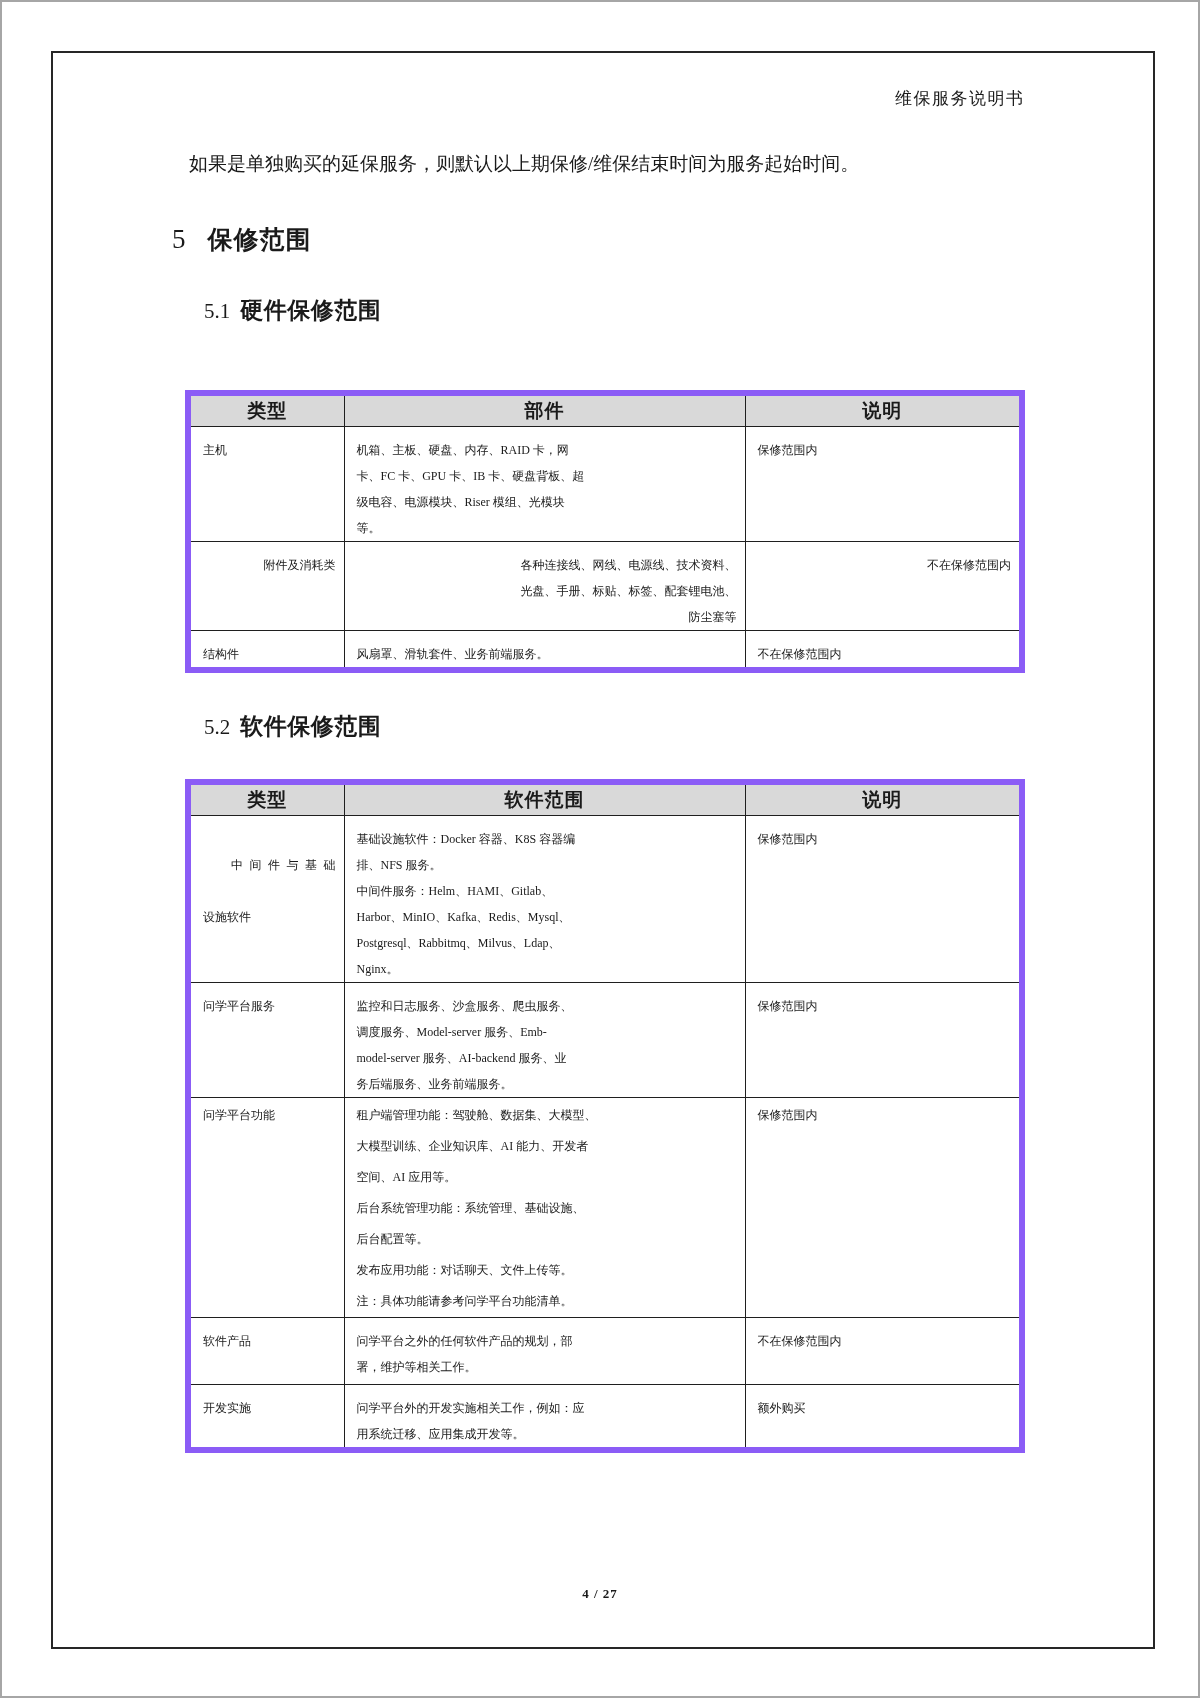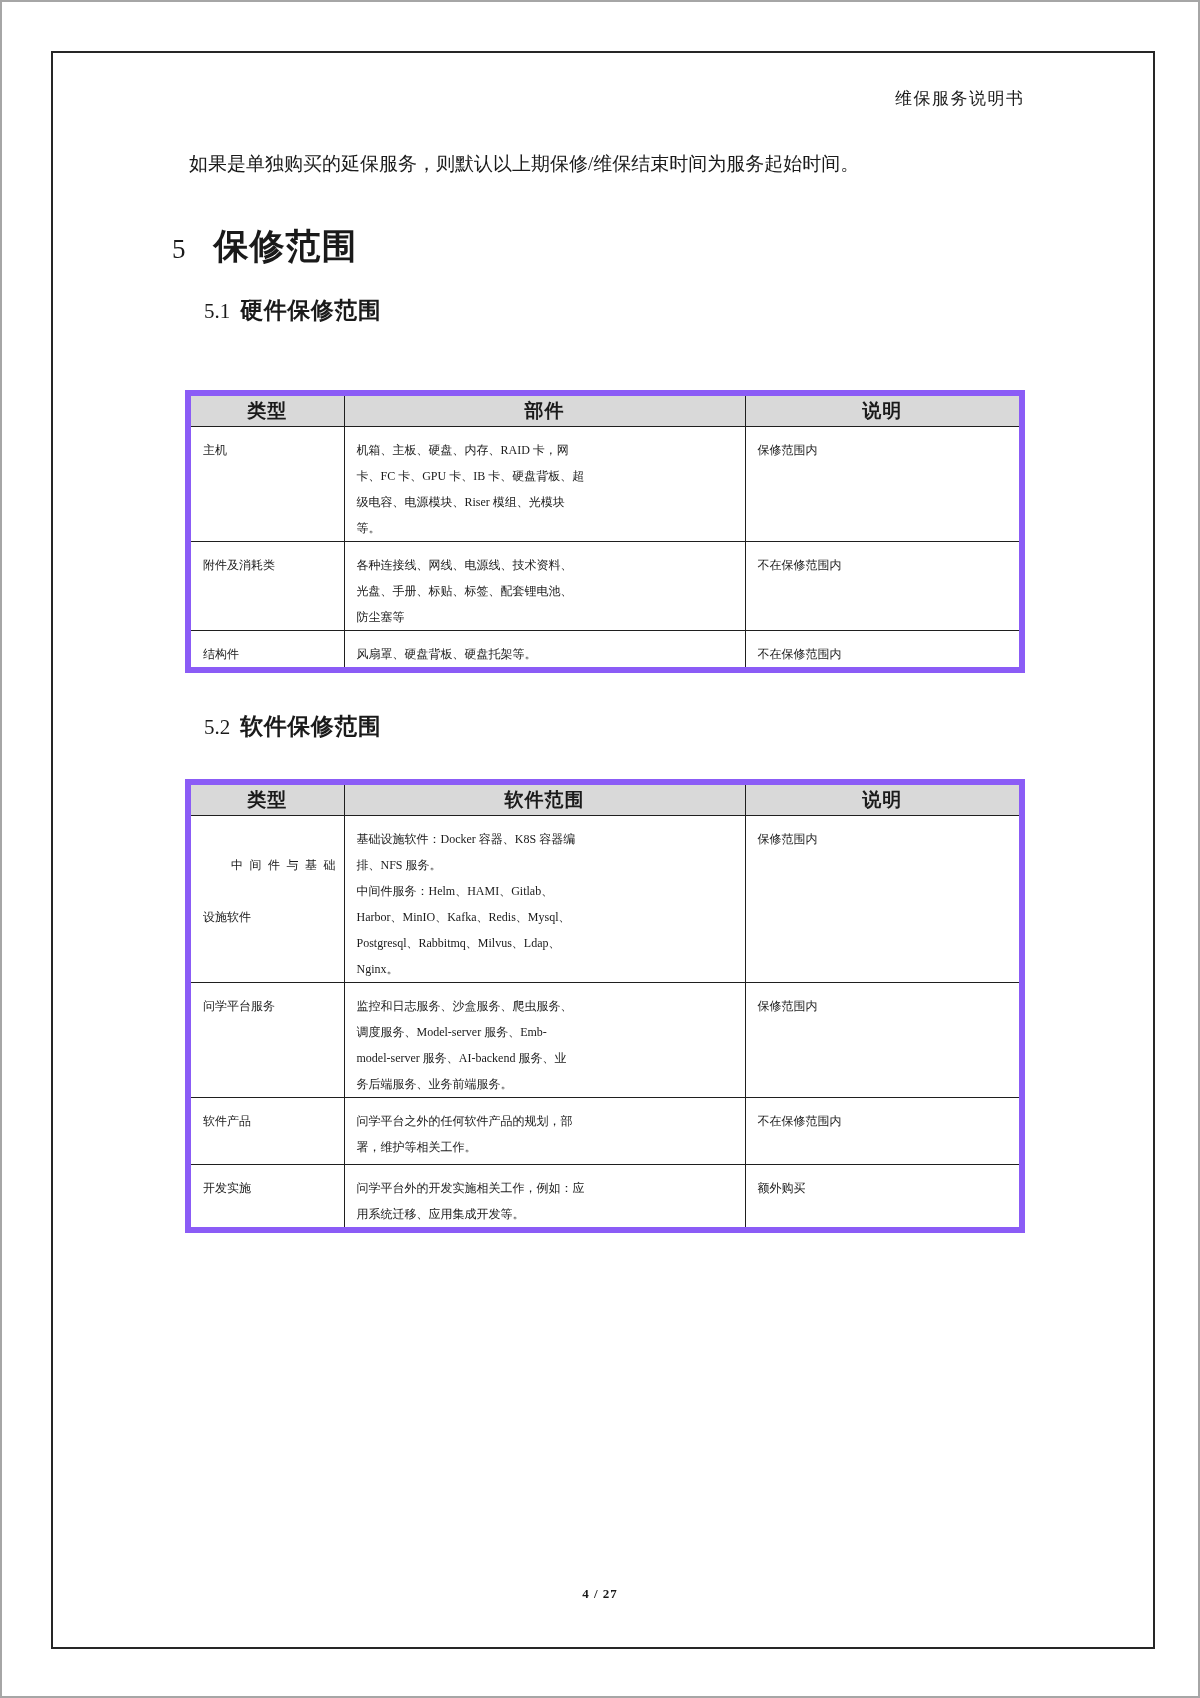--- a/index.html
+++ b/index.html
@@ -13,41 +13,41 @@
     position:absolute;left:49px;top:49px;width:1104px;height:1598px;
     border:2px solid #262626;box-sizing:border-box;
   }
   .doc-header{position:absolute;left:893px;top:85px;font-size:17px;letter-spacing:1.5px;}
   .intro{position:absolute;left:187px;top:149px;width:900px;font-size:19px;line-height:26px;}
   .sec-h{position:absolute;white-space:nowrap;}
   .sec-h .num{font-family:"Liberation Serif","DejaVu Serif",serif;font-weight:normal;}
   .sec-h .ttl{font-family:"Liberation Sans","DejaVu Sans",sans-serif;font-weight:bold;}
   #h5{left:170px;top:221px;}
   #h5 .num{font-size:27px;}
-  #h5 .ttl{font-size:35px;margin-left:28px;letter-spacing:1px;}
+  #h5 .ttl{font-size:25px;margin-left:22px;letter-spacing:1px;}
   #h51{left:202px;top:293px;}
   #h52{left:202px;top:709px;}
   .sub .num{font-size:21px;}
   .sub .ttl{font-size:23px;margin-left:10px;letter-spacing:0.5px;}
   table.doc{
     position:absolute;left:183px;width:834px;table-layout:fixed;
     border-collapse:collapse;border:6px solid #8b5cf6;
   }
   #hw-table{top:388px;}
   #sw-table{top:777px;}
   table.doc th,table.doc td{border:1px solid #1f1f1f;}
   table.doc th{
     height:30px;background:#d9d9d9;font-size:19px;font-weight:bold;
     text-align:center;padding:0;letter-spacing:1px;
   }
   table.doc td{
     vertical-align:top;font-size:12px;line-height:26px;
     padding:10px 8px 0 12px;white-space:pre-line;box-sizing:border-box;
   }
-  tr.hw-r1{height:105px;} tr.hw-r2{height:82px;} tr.hw-r3{height:31px;}
+  tr.hw-r1{height:105px;} tr.hw-r2{height:82px;text-align:right;} tr.hw-r3{height:31px;}
   tr.sw-r1{height:160px;} tr.sw-r2{height:106px;} tr.sw-r3{height:219px;}
   tr.sw-r4{height:67px;}  tr.sw-r5{height:59px;}
   tr.sw-r3 td{line-height:31px;padding-top:2px;}
   td.type-split{white-space:normal;}
   .line-justify{text-align:justify;text-align-last:justify;margin-left:28px;}
   .footer{
     position:absolute;left:0;top:1584px;width:100%;text-align:center;
     font-weight:bold;font-size:13px;letter-spacing:1px;
   }
 </style>
@@ -91,21 +91,21 @@
     </tr>
     <tr class="hw-r2">
       <td>附件及消耗类</td>
       <td>各种连接线、网线、电源线、技术资料、
 光盘、手册、标贴、标签、配套锂电池、
 防尘塞等</td>
       <td>不在保修范围内</td>
     </tr>
     <tr class="hw-r3">
       <td>结构件</td>
-      <td>风扇罩、硬盘背板、硬盘托架等。</td>
+      <td>风扇罩、滑轨套件、业务前端服务。</td>
       <td>不在保修范围内</td>
     </tr>
   </tbody>
     </table>
 
   <div class="sec-h sub" id="h52">
     <span class="num">5.2</span><span class="ttl">软件保修范围</span>
   </div>
 
   <table class="doc" id="sw-table">
@@ -134,20 +134,31 @@
       <td>保修范围内</td>
     </tr>
     <tr class="sw-r2">
       <td>问学平台服务</td>
       <td>监控和日志服务、沙盒服务、爬虫服务、
 调度服务、Model-server 服务、Emb-
 model-server 服务、AI-backend 服务、业
 务后端服务、业务前端服务。</td>
       <td>保修范围内</td>
     </tr>
+    <tr class="sw-r3">
+      <td>问学平台功能</td>
+      <td>租户端管理功能：驾驶舱、数据集、大模型、
+大模型训练、企业知识库、AI 能力、开发者
+空间、AI 应用等。
+后台系统管理功能：系统管理、基础设施、
+后台配置等。
+发布应用功能：对话聊天、文件上传等。
+注：具体功能请参考问学平台功能清单。</td>
+      <td>保修范围内</td>
+    </tr>
     <tr class="sw-r4">
       <td>软件产品</td>
       <td>问学平台之外的任何软件产品的规划，部
 署，维护等相关工作。</td>
       <td>不在保修范围内</td>
     </tr>
     <tr class="sw-r5">
       <td>开发实施</td>
       <td>问学平台外的开发实施相关工作，例如：应
 用系统迁移、应用集成开发等。</td>

